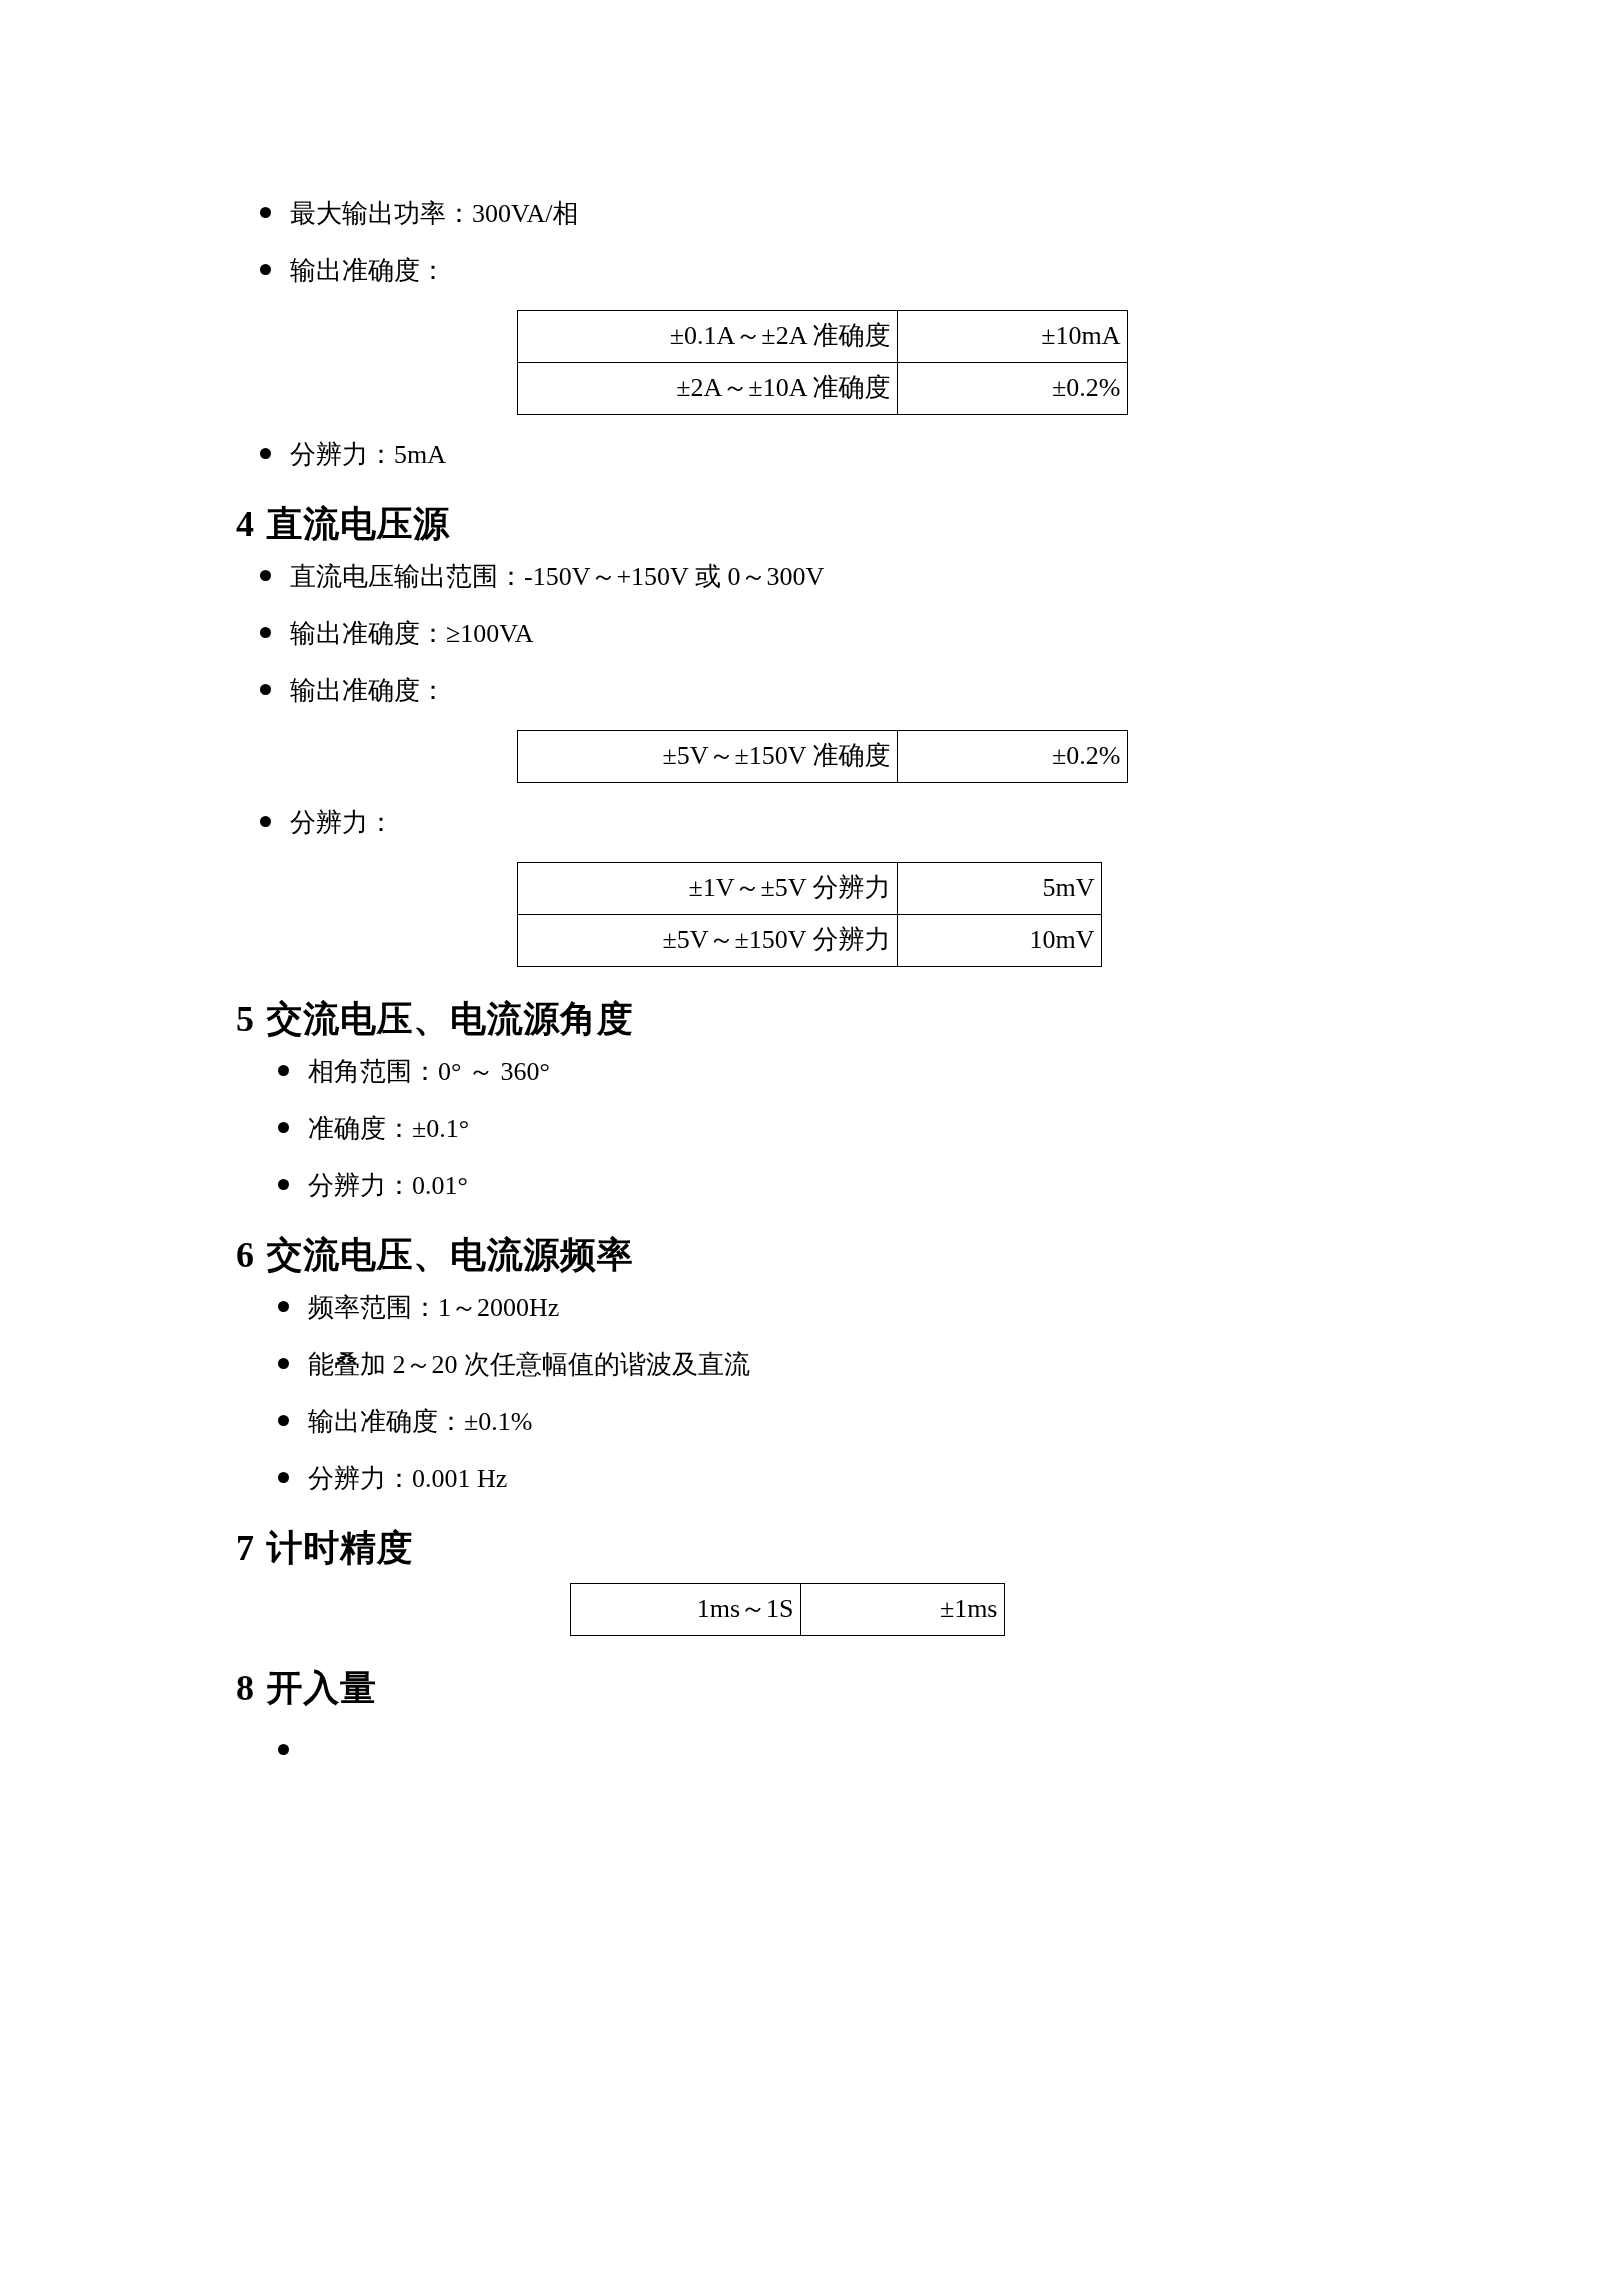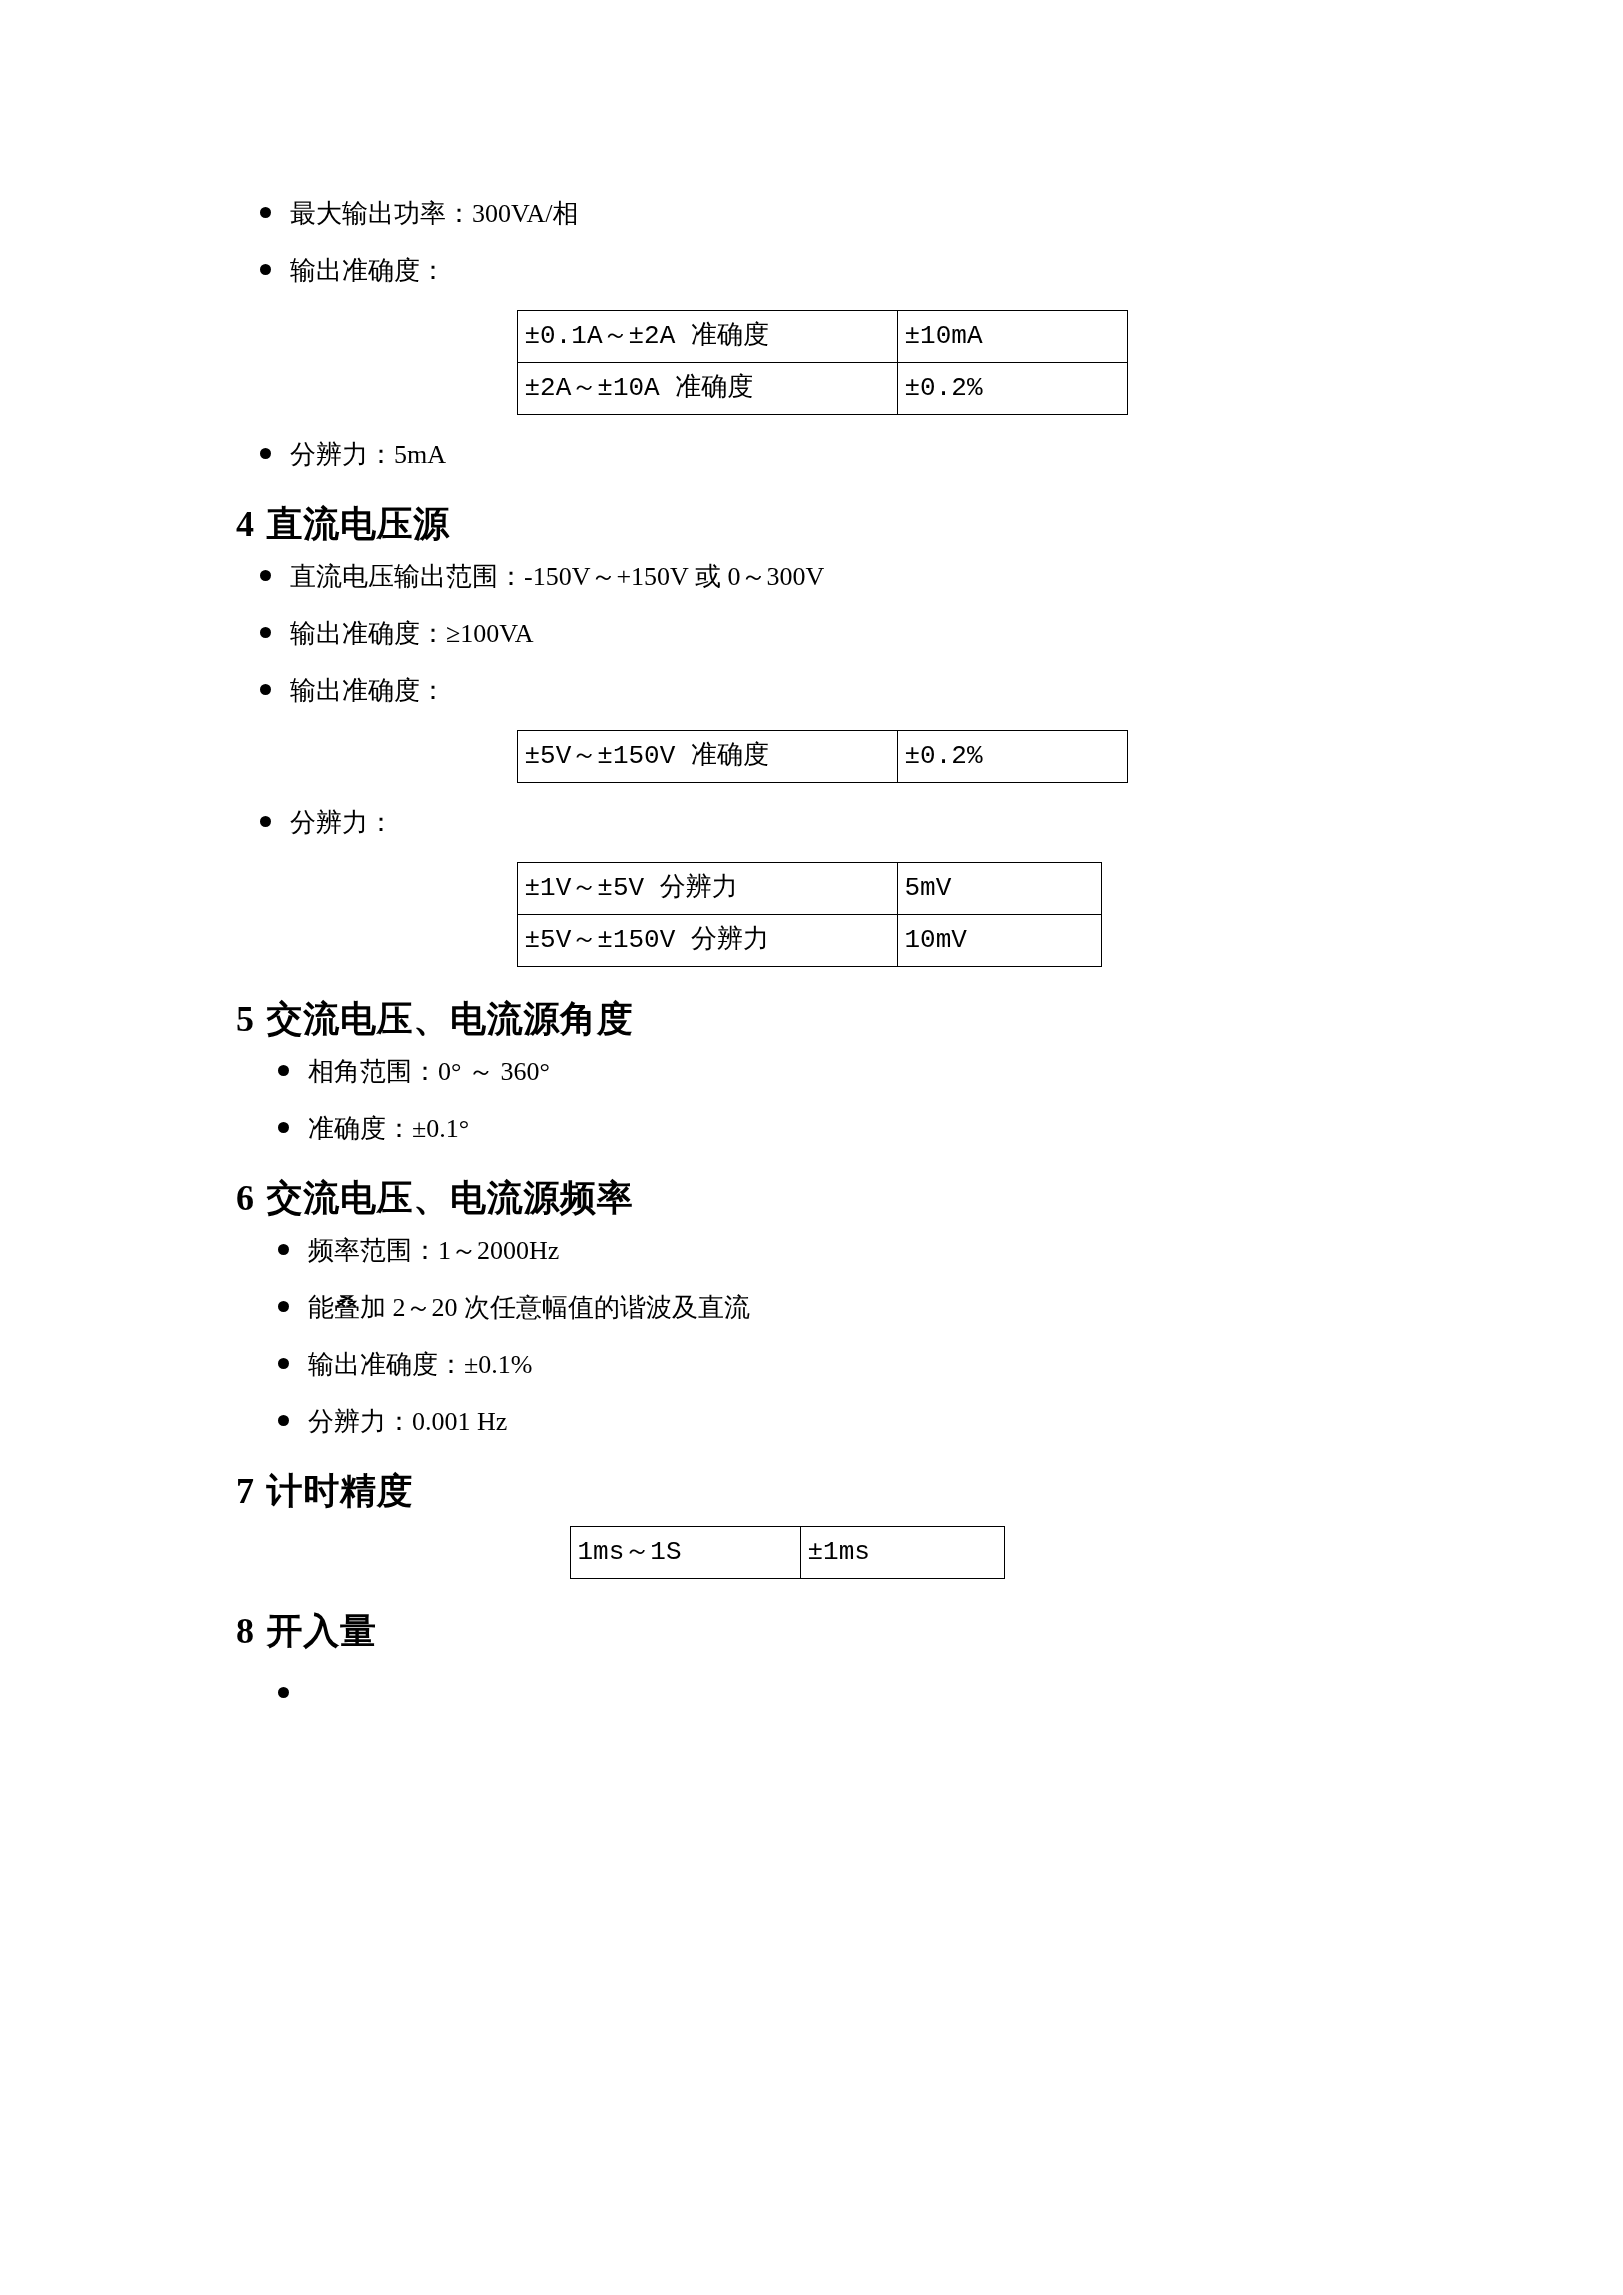--- a/index.html
+++ b/index.html
@@ -71,24 +71,23 @@
   
   table.spec {
     border-collapse: collapse;
     margin: 9.2px 0 22px 0;
     font-size: 26px;
     table-layout: fixed;
   }
   table.spec td {
     border: 1.3px solid #000;
     padding: 9.2px 6.5px;
-    text-align: left;
+    text-align: right;
     vertical-align: middle;
     line-height: 1.25;
-    font-family: Liberation Mono, monospace;
   }
   .tbl-wrap-1 { margin-left: 281px; }
   .tbl-wrap-2 { margin-left: 281px; }
   .tbl-wrap-3 { margin-left: 281px; }
   .tbl-wrap-4 { margin-left: 334px; }
 
   .col-wide-1 { width: 366px; }
   .col-narrow-1 { width: 216px; }
   .col-wide-2 { width: 366px; }
   .col-narrow-2 { width: 216px; }
@@ -195,20 +194,24 @@
 
   <ul class="bullets indent-deep">
     <li>
       <span class="dot"></span>
       <span>相角范围：0° ～ 360°</span>
     </li>
     <li>
       <span class="dot"></span>
       <span>准确度：±0.1°</span>
     </li>
+    <li>
+      <span class="dot"></span>
+      <span>分辨力：0.01°</span>
+    </li>
   </ul>
 
   <div class="heading">
     <span class="num">6</span><span>交流电压、电流源频率</span>
   </div>
 
   <ul class="bullets indent-deep">
     <li class="small-item">
       <span class="dot"></span>
       <span>频率范围：1～2000Hz</span>

